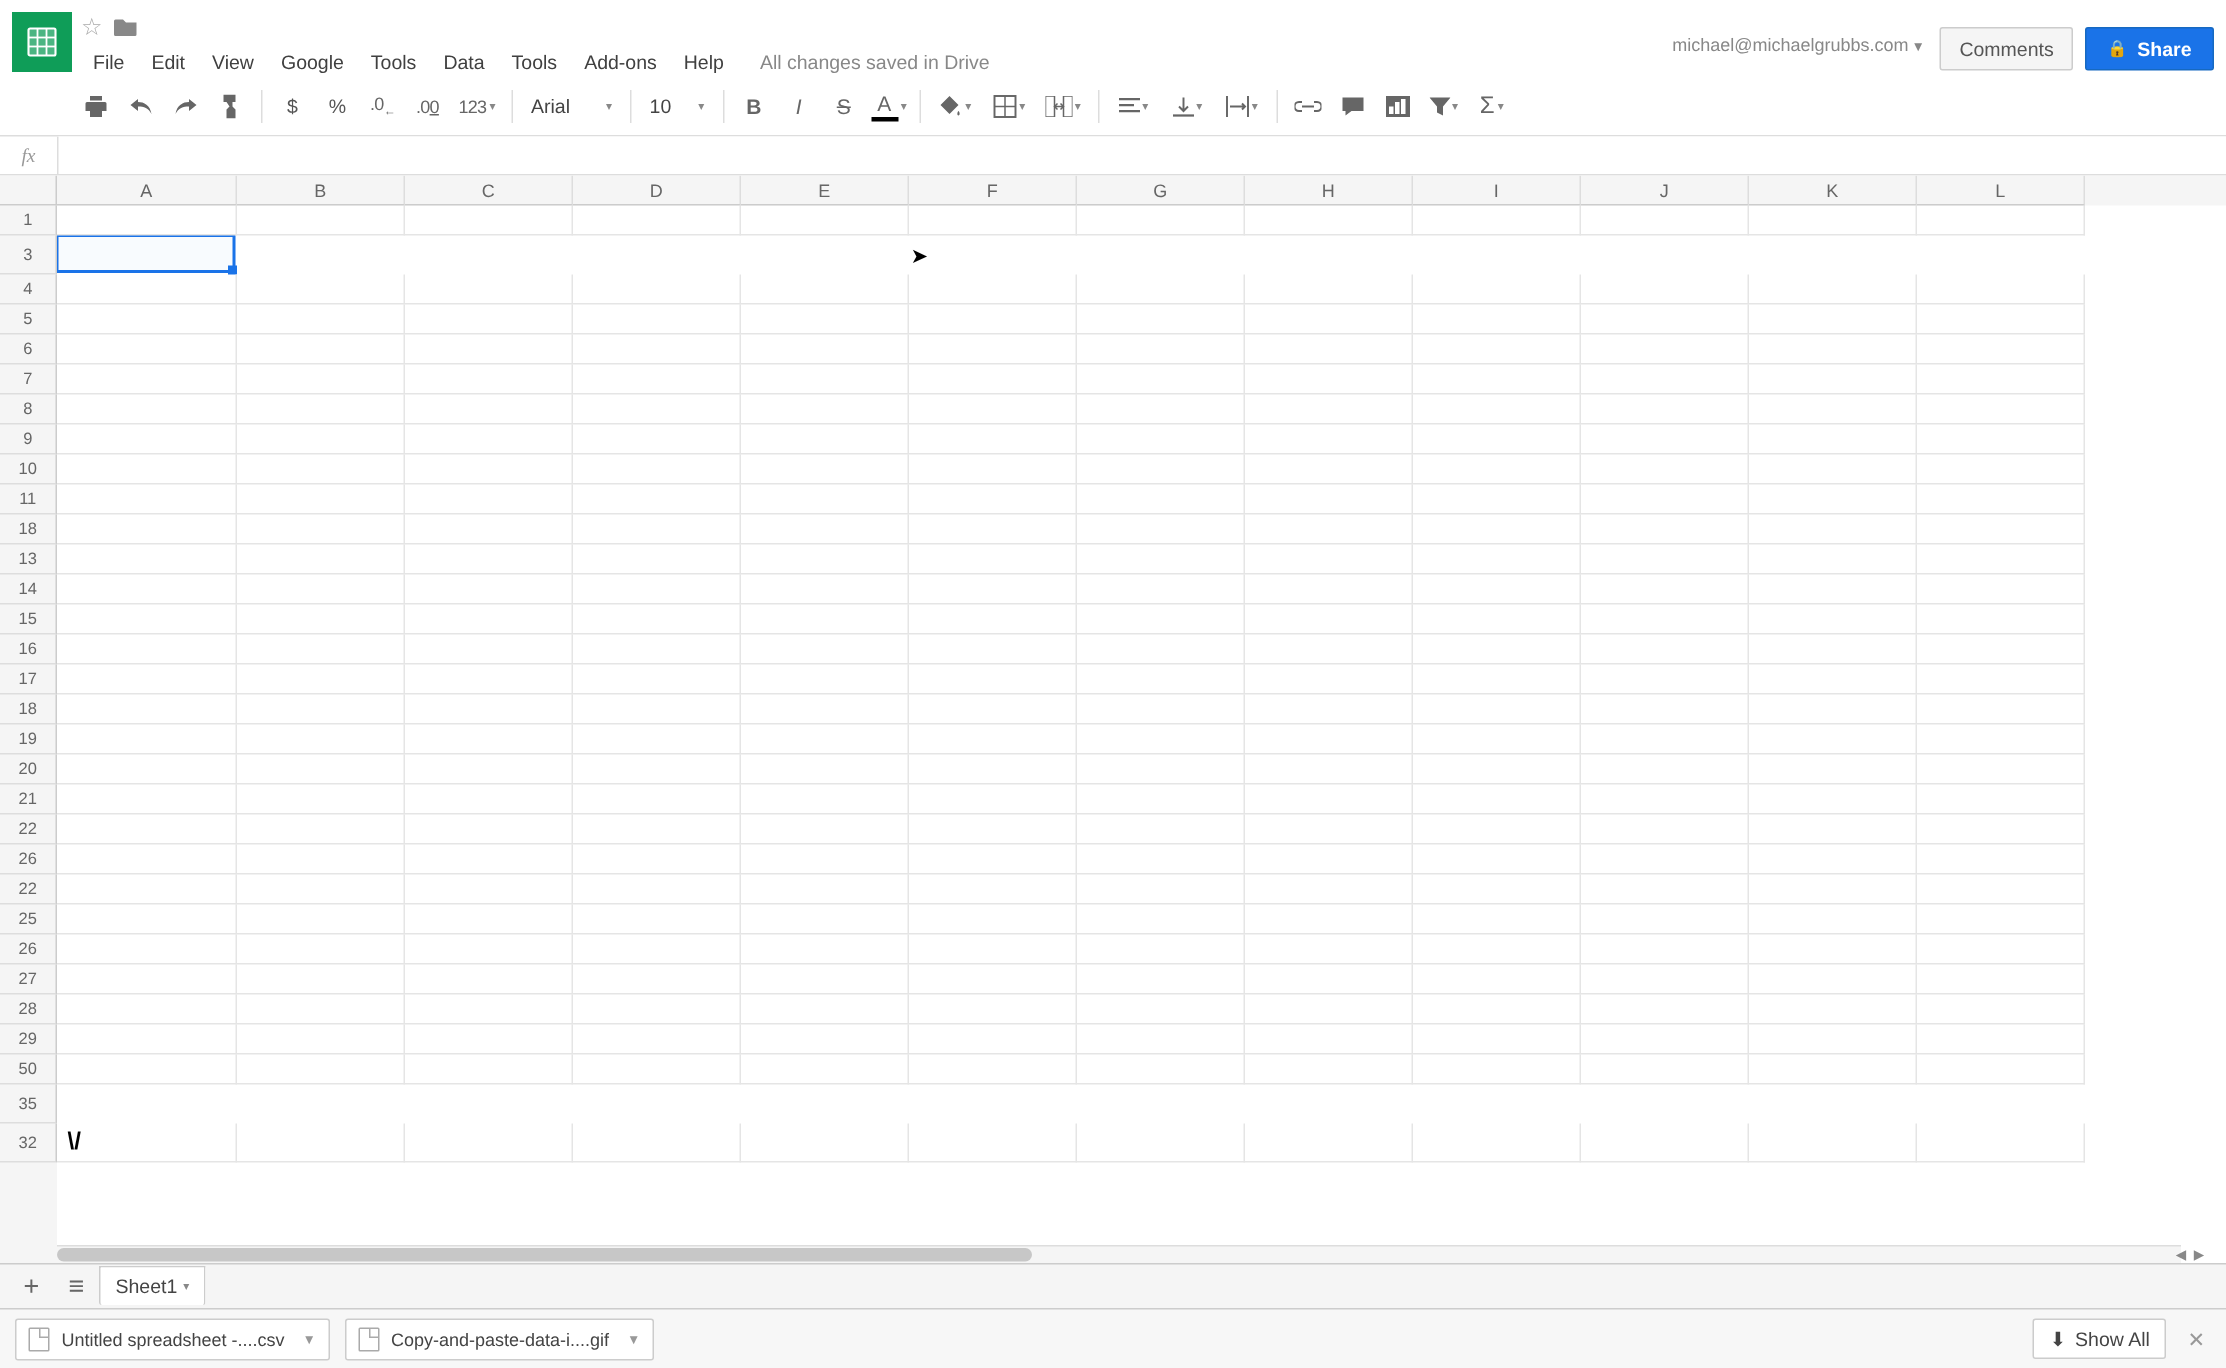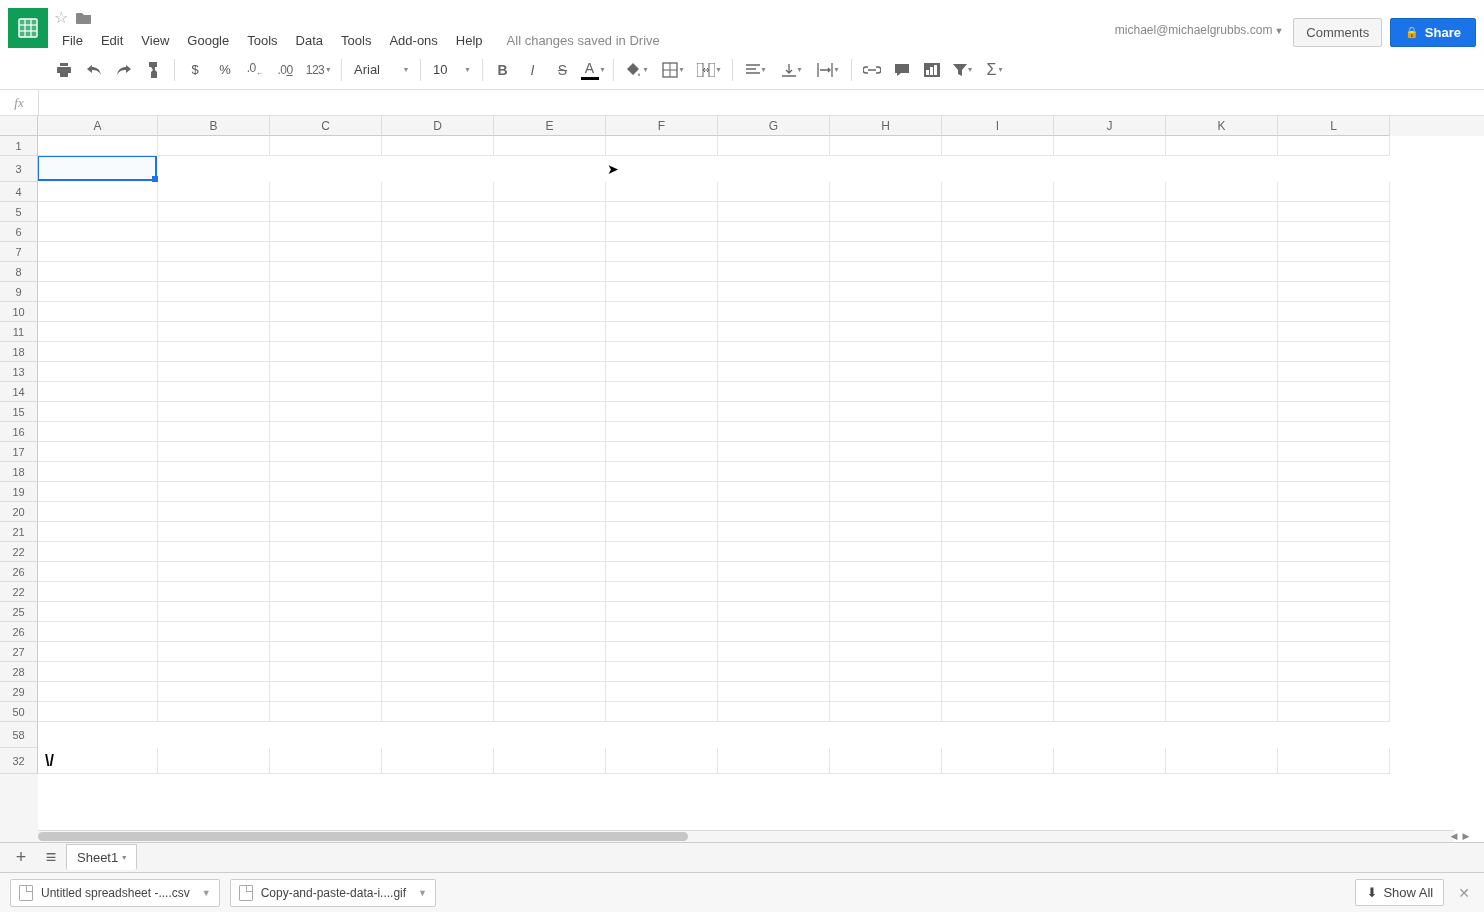--- a/index.html
+++ b/index.html
@@ -312,21 +312,21 @@
         <div class="rh">21</div>
         <div class="rh">22</div>
         <div class="rh">26</div>
         <div class="rh">22</div>
         <div class="rh">25</div>
         <div class="rh">26</div>
         <div class="rh">27</div>
         <div class="rh">28</div>
         <div class="rh">29</div>
         <div class="rh">50</div>
-        <div class="rh tall">58</div>
+        <div class="rh tall">35</div>
         <div class="rh tall">32</div>
       </div>
     <div class="cells" id="cells">
       <div class="active-cell" id="active-cell" style="left: -1px; top: 19px; width: 120px; height: 26px;">
           <div class="active-handle"></div>
         </div>
       <div class="cursor-arrow" style="left:569px; top:25px;">➤</div>
     <div class="row" style="position: absolute; top: 0px; left: 0px; right: 0px;">
           <div class="cell" style="width: 120px;"></div>
           <div class="cell" style="width: 112px;"></div>

